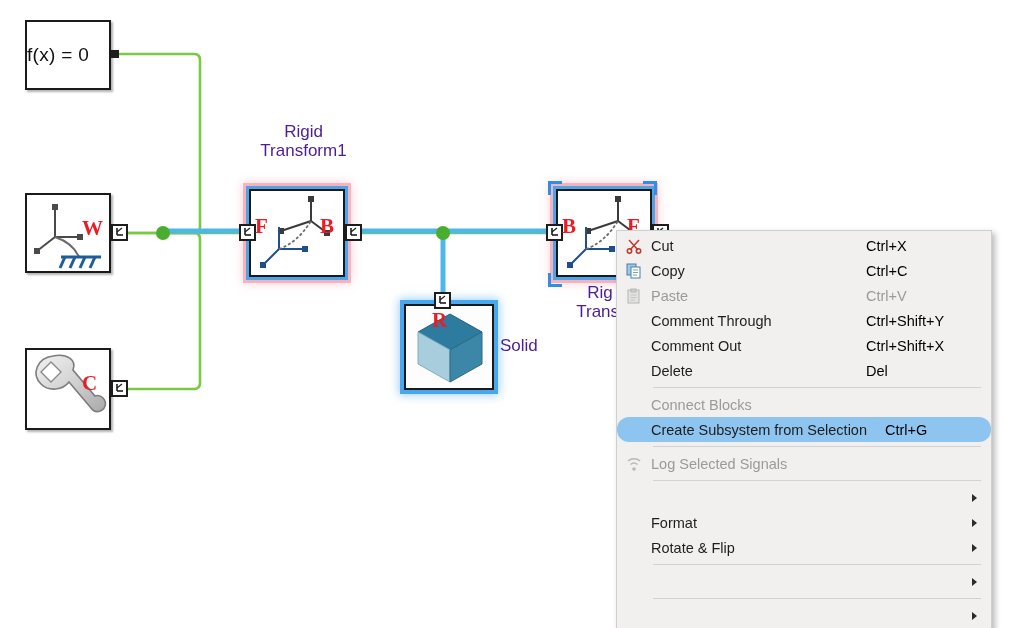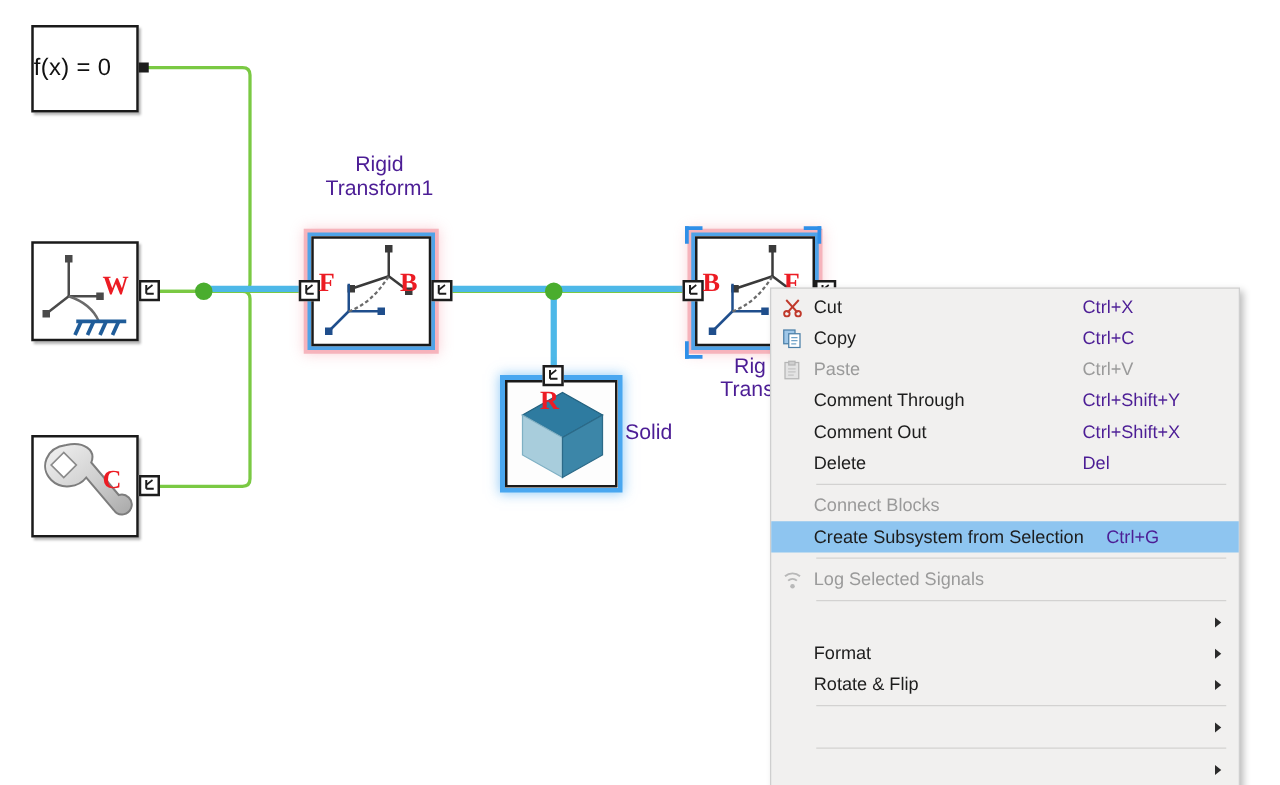--- a/index.html
+++ b/index.html
@@ -150,30 +150,31 @@
     height: 25px;
     display: flex;
     align-items: center;
     justify-content: center;
   }
   .mi-label {
     flex: 1 1 auto;
     padding-left: 0px;
   }
   .mi-accel {
-    color: #4c1d95;
+    color: #000000;
     padding-left: 18px;
     padding-right: 14px;
     min-width: 92px;
     text-align: left;
   }
   .mi.disabled .mi-label,
   .mi.disabled .mi-accel { color: #9a9a9a; }
   .mi.hl {
     background: #8ec5f0;
+    border-radius: 12px;
   }
   .mi-arrow {
     position: absolute;
     right: 14px;
     top: 50%;
     transform: translateY(-50%);
     width: 0; height: 0;
     border-left: 5px solid #2b2b2b;
     border-top: 4px solid transparent;
     border-bottom: 4px solid transparent;

